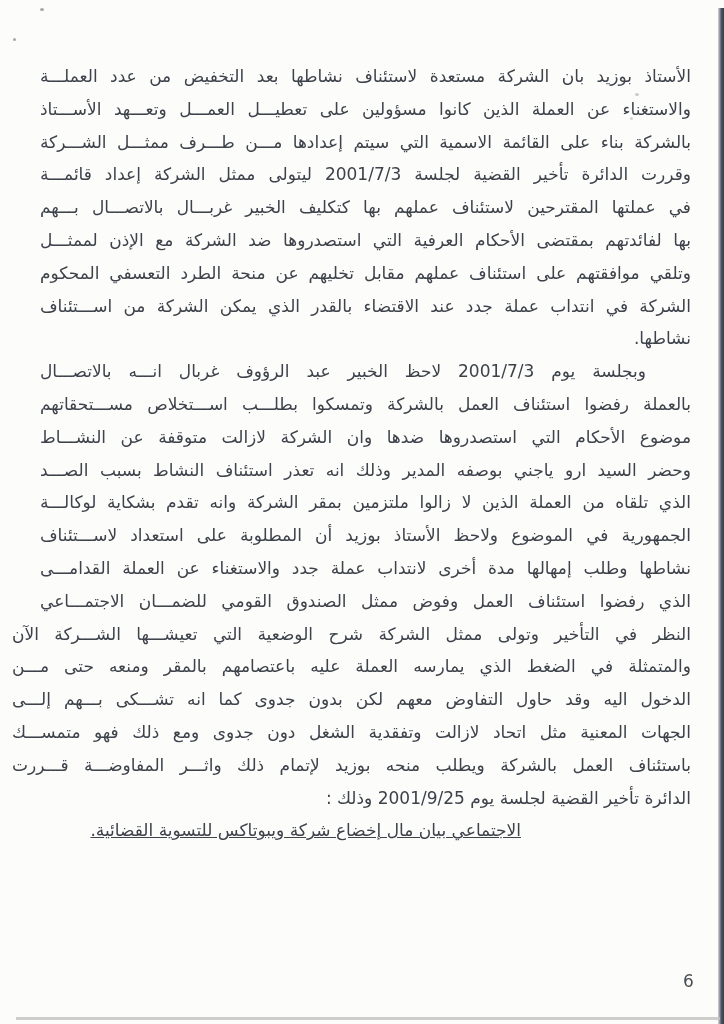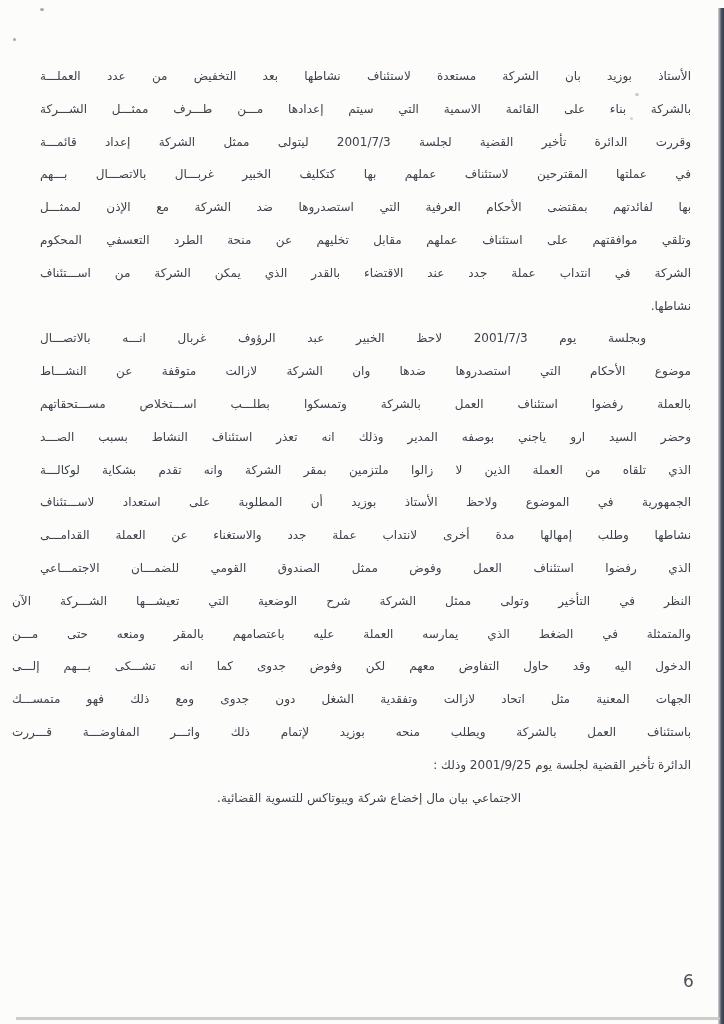--- a/index.html
+++ b/index.html
@@ -5,70 +5,71 @@
   html,body{margin:0;padding:0;}
   body{
     width:724px;height:1024px;overflow:hidden;position:relative;
     font-family:"DejaVu Sans",sans-serif;
     background:var(--paper,#fcfcfa);
   }
   .page{position:absolute;inset:0;background:var(--paper,#fcfcfa);}
   .textblock{
     position:absolute;top:60px;right:33px;left:40px;
     direction:rtl;color:var(--ink,#3d424b);
-    font-size:12px;
+    font-size:17px;
   }
   .line{
     height:32.8px;line-height:32.8px;white-space:nowrap;
     text-align:justify;text-align-last:justify;text-justify:inter-word;
     overflow:visible;
   }
   .line.short{text-align-last:right;}
   .line.indent{padding-right:45px;}
   .line.indent2{padding-right:30px;}
   .line.bleed{margin-left:-28px;}
-  .line.closing{text-align-last:right;padding-right:170px;}
+  .line.closing{text-align-last:right;padding-right:170px;text-decoration:underline;}
   .page-number{
     position:absolute;top:971px;left:683px;
     font-size:17px;color:#4a4f57;direction:ltr;
   }
   .edge-right{
     position:absolute;top:8px;bottom:0;right:0;width:6px;
     background:linear-gradient(to right, rgba(110,118,130,.25), #4d5662 55%, #323b47);
   }
   .edge-bottom{
     position:absolute;left:16px;right:4px;bottom:4px;height:3px;
     background:#c4c4bf;opacity:.85;
   }
   .speck{position:absolute;background:#6a6f78;border-radius:50%;opacity:.6;}
 </style>
 </head>
 <body>
 
 <div class="page">
   <div class="textblock" id="textblock">
       <div class="line">الأستاذ بوزيد بان الشركة مستعدة لاستئناف نشاطها بعد التخفيض من عدد العملـــة</div>
+      <div class="line">والاستغناء عن العملة الذين كانوا مسؤولين على تعطيـــل العمـــل وتعـــهد الأســـتاذ</div>
       <div class="line">بالشركة بناء على القائمة الاسمية التي سيتم إعدادها مـــن طـــرف ممثـــل الشـــركة</div>
       <div class="line">وقررت الدائرة تأخير القضية لجلسة 2001/7/3 ليتولى ممثل الشركة إعداد قائمـــة</div>
       <div class="line">في عملتها المقترحين لاستئناف عملهم بها كتكليف الخبير غربـــال بالاتصـــال بـــهم</div>
       <div class="line">بها لفائدتهم بمقتضى الأحكام العرفية التي استصدروها ضد الشركة مع الإذن لممثـــل</div>
       <div class="line">وتلقي موافقتهم على استئناف عملهم مقابل تخليهم عن منحة الطرد التعسفي المحكوم</div>
       <div class="line">الشركة في انتداب عملة جدد عند الاقتضاء بالقدر الذي يمكن الشركة من اســـتئناف</div>
       <div class="line short">نشاطها.</div>
       <div class="line indent">وبجلسة يوم 2001/7/3 لاحظ الخبير عبد الرؤوف غربال انـــه بالاتصـــال</div>
+      <div class="line">بالعملة رفضوا استئناف العمل بالشركة وتمسكوا بطلـــب اســـتخلاص مســـتحقاتهم</div>
       <div class="line">موضوع الأحكام التي استصدروها ضدها وان الشركة لازالت متوقفة عن النشـــاط</div>
-      <div class="line">بالعملة رفضوا استئناف العمل بالشركة وتمسكوا بطلـــب اســـتخلاص مســـتحقاتهم</div>
       <div class="line">وحضر السيد ارو ياجني بوصفه المدير وذلك انه تعذر استئناف النشاط بسبب الصـــد</div>
       <div class="line">الذي تلقاه من العملة الذين لا زالوا ملتزمين بمقر الشركة وانه تقدم بشكاية لوكالـــة</div>
       <div class="line">الجمهورية في الموضوع ولاحظ الأستاذ بوزيد أن المطلوبة على استعداد لاســـتئناف</div>
       <div class="line">نشاطها وطلب إمهالها مدة أخرى لانتداب عملة جدد والاستغناء عن العملة القدامـــى</div>
       <div class="line">الذي رفضوا استئناف العمل وفوض ممثل الصندوق القومي للضمـــان الاجتمـــاعي</div>
       <div class="line bleed">النظر في التأخير وتولى ممثل الشركة شرح الوضعية التي تعيشـــها الشـــركة الآن</div>
       <div class="line bleed">والمتمثلة في الضغط الذي يمارسه العملة عليه باعتصامهم بالمقر ومنعه حتى مـــن</div>
-      <div class="line bleed">الدخول اليه وقد حاول التفاوض معهم لكن وفوض جدوى كما انه تشـــكى بـــهم إلـــى</div>
+      <div class="line bleed">الدخول اليه وقد حاول التفاوض معهم لكن بدون جدوى كما انه تشـــكى بـــهم إلـــى</div>
       <div class="line bleed">الجهات المعنية مثل اتحاد لازالت وتفقدية الشغل دون جدوى ومع ذلك فهو متمســـك</div>
       <div class="line bleed">باستئناف العمل بالشركة ويطلب منحه بوزيد لإتمام ذلك واثـــر المفاوضـــة قـــررت</div>
       <div class="line short">الدائرة تأخير القضية لجلسة يوم 2001/9/25 وذلك :</div>
       <div class="line closing">الاجتماعي بيان مال إخضاع شركة ويبوتاكس للتسوية القضائية.</div>
     </div>
   <div class="page-number">6</div>
   <div class="edge-right"></div>
   <div class="edge-bottom"></div>
   <div class="speck" style="left:40px;top:8px;width:4px;height:3px;"></div>
   <div class="speck" style="left:13px;top:38px;width:3px;height:3px;"></div>

